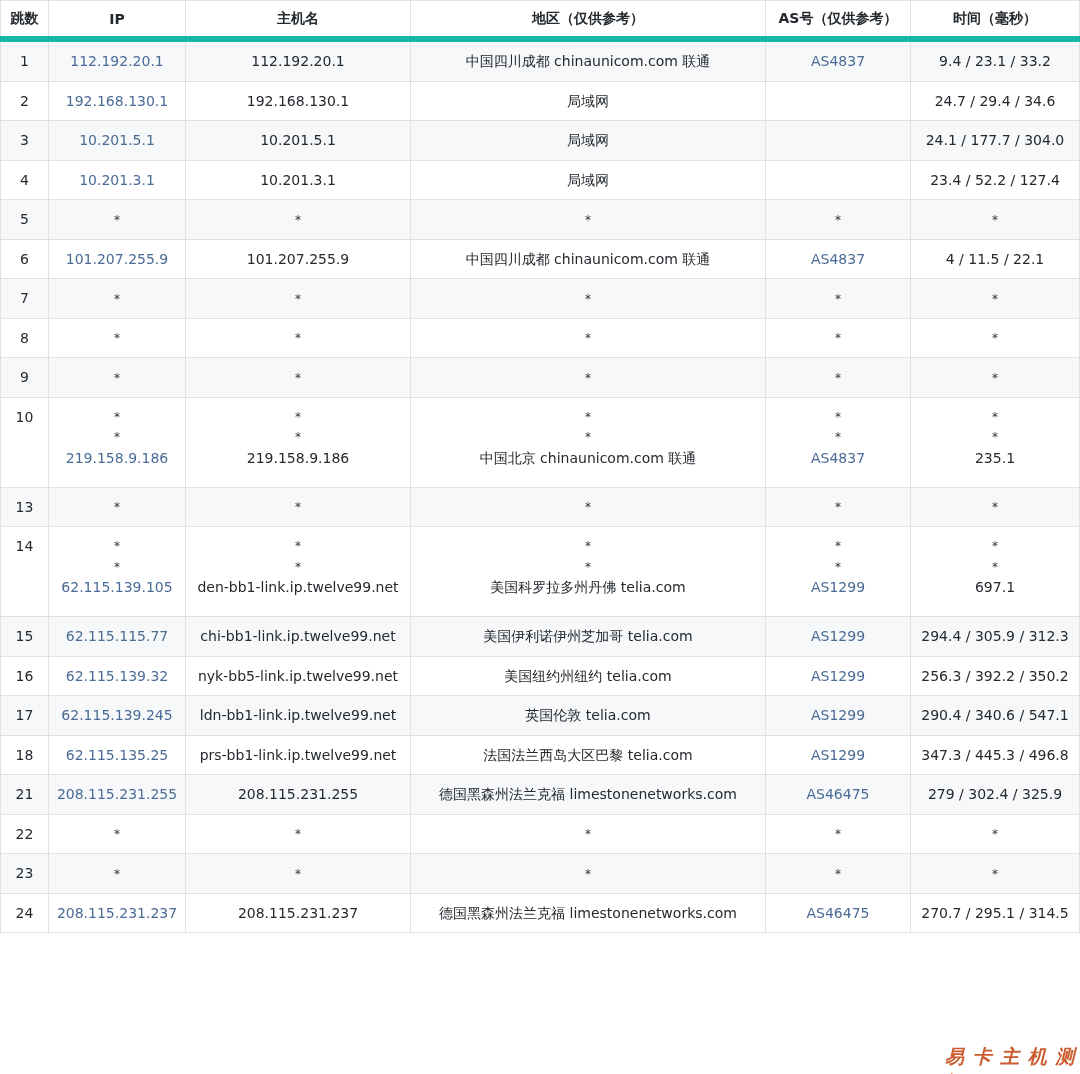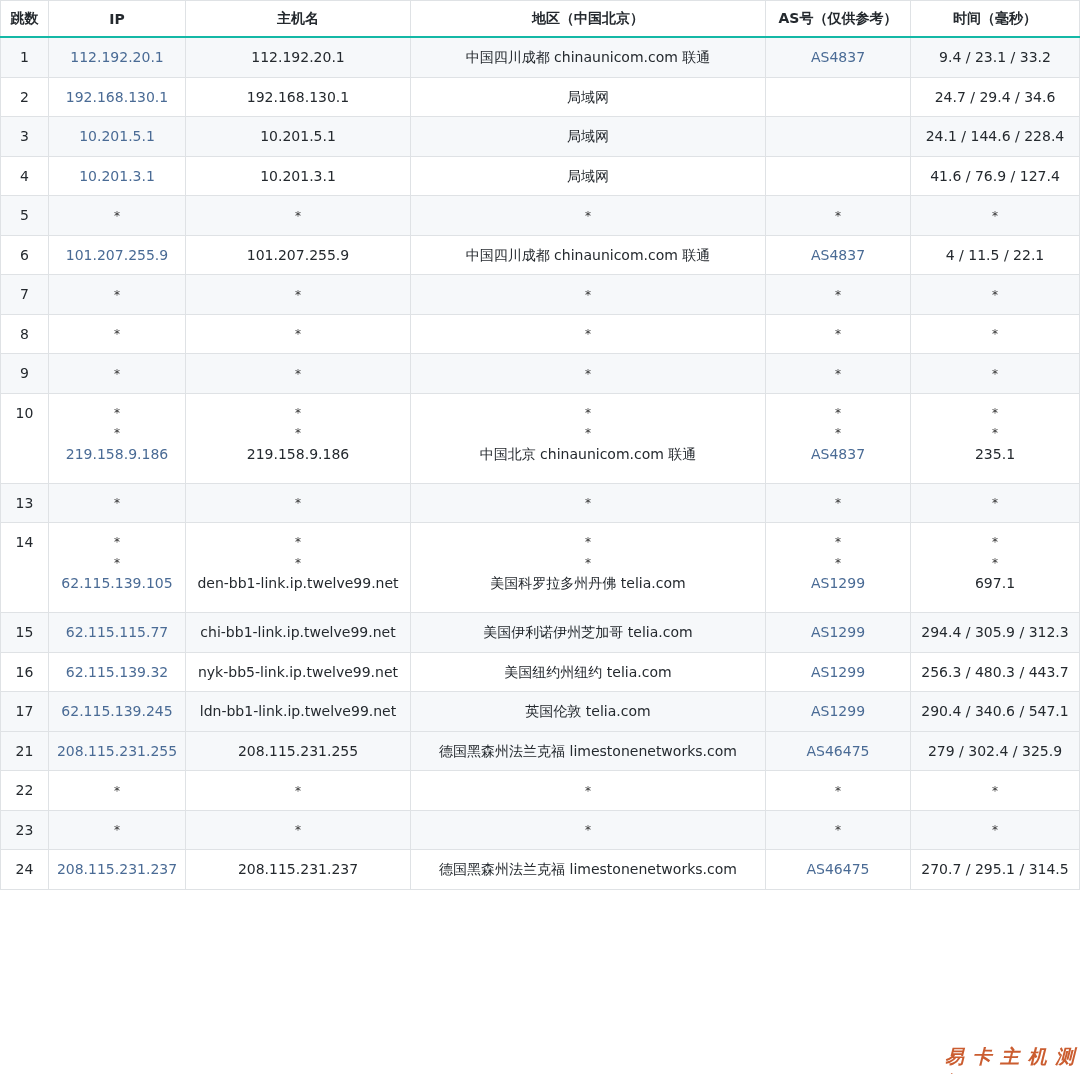--- a/index.html
+++ b/index.html
@@ -16,21 +16,21 @@
     text-align: center;
     padding: 0 4px;
     white-space: nowrap;
     overflow: hidden;
   }
   table.trace th {
     height: 35px;
     font-weight: bold;
     font-size: 14px;
     background: #ffffff;
-    border-bottom: 2px solid #14b8a6;
+    border-bottom: 6px solid #14b8a6;
   }
   table.trace td { height: 38.5px; line-height: 20px; }
   table.trace tr.odd td { background: #f6f8fa; }
   table.trace tr.even td { background: #ffffff; }
   td.hop { text-align: center; }
   tr.multi td { height: 80px; vertical-align: top; padding-top: 9px; line-height: 20.5px; }
   tr.multi td.hop { vertical-align: top; }
   .link { color: #4a6b95; }
   .star { font-size: 12px; color: #333; }
   .line { display: block; }
@@ -50,21 +50,21 @@
     <col style="width:225px">
     <col style="width:355px">
     <col style="width:145px">
     <col style="width:169px">
   </colgroup>
   <thead>
     <tr>
       <th>跳数</th>
       <th>IP</th>
       <th>主机名</th>
-      <th>地区（中国北京）</th>
+      <th>地区（仅供参考）</th>
       <th>AS号（仅供参考）</th>
       <th>时间（毫秒）</th>
     </tr>
   </thead>
   <tbody id="trace-body">
       <tr class="odd">
         <td class="hop">1</td>
         <td><span class="link">112.192.20.1</span></td>
         <td><span class="">112.192.20.1</span></td>
         <td><span class="">中国四川成都 chinaunicom.com 联通</span></td>
@@ -78,29 +78,29 @@
         <td><span class="">局域网</span></td>
         <td><span class="link"></span></td>
         <td><span class="">24.7 / 29.4 / 34.6</span></td>
       </tr>
       <tr class="odd">
         <td class="hop">3</td>
         <td><span class="link">10.201.5.1</span></td>
         <td><span class="">10.201.5.1</span></td>
         <td><span class="">局域网</span></td>
         <td><span class="link"></span></td>
-        <td><span class="">24.1 / 144.6 / 228.4</span></td>
+        <td><span class="">24.1 / 177.7 / 304.0</span></td>
       </tr>
       <tr class="even">
         <td class="hop">4</td>
         <td><span class="link">10.201.3.1</span></td>
         <td><span class="">10.201.3.1</span></td>
         <td><span class="">局域网</span></td>
         <td><span class="link"></span></td>
-        <td><span class="">41.6 / 76.9 / 127.4</span></td>
+        <td><span class="">23.4 / 52.2 / 127.4</span></td>
       </tr>
       <tr class="odd">
         <td class="hop">5</td>
         <td><span class="star">*</span></td>
         <td><span class="star">*</span></td>
         <td><span class="star">*</span></td>
         <td><span class="star">*</span></td>
         <td><span class="star">*</span></td>
       </tr>
       <tr class="even">
@@ -206,29 +206,37 @@
         <td><span class="">美国伊利诺伊州芝加哥 telia.com</span></td>
         <td><span class="link">AS1299</span></td>
         <td><span class="">294.4 / 305.9 / 312.3</span></td>
       </tr>
       <tr class="even">
         <td class="hop">16</td>
         <td><span class="link">62.115.139.32</span></td>
         <td><span class="">nyk-bb5-link.ip.twelve99.net</span></td>
         <td><span class="">美国纽约州纽约 telia.com</span></td>
         <td><span class="link">AS1299</span></td>
-        <td><span class="">256.3 / 480.3 / 443.7</span></td>
+        <td><span class="">256.3 / 392.2 / 350.2</span></td>
       </tr>
       <tr class="odd">
         <td class="hop">17</td>
         <td><span class="link">62.115.139.245</span></td>
         <td><span class="">ldn-bb1-link.ip.twelve99.net</span></td>
         <td><span class="">英国伦敦 telia.com</span></td>
         <td><span class="link">AS1299</span></td>
         <td><span class="">290.4 / 340.6 / 547.1</span></td>
+      </tr>
+      <tr class="even">
+        <td class="hop">18</td>
+        <td><span class="link">62.115.135.25</span></td>
+        <td><span class="">prs-bb1-link.ip.twelve99.net</span></td>
+        <td><span class="">法国法兰西岛大区巴黎 telia.com</span></td>
+        <td><span class="link">AS1299</span></td>
+        <td><span class="">347.3 / 445.3 / 496.8</span></td>
       </tr>
       <tr class="odd">
         <td class="hop">21</td>
         <td><span class="link">208.115.231.255</span></td>
         <td><span class="">208.115.231.255</span></td>
         <td><span class="">德国黑森州法兰克福 limestonenetworks.com</span></td>
         <td><span class="link">AS46475</span></td>
         <td><span class="">279 / 302.4 / 325.9</span></td>
       </tr>
       <tr class="even">

